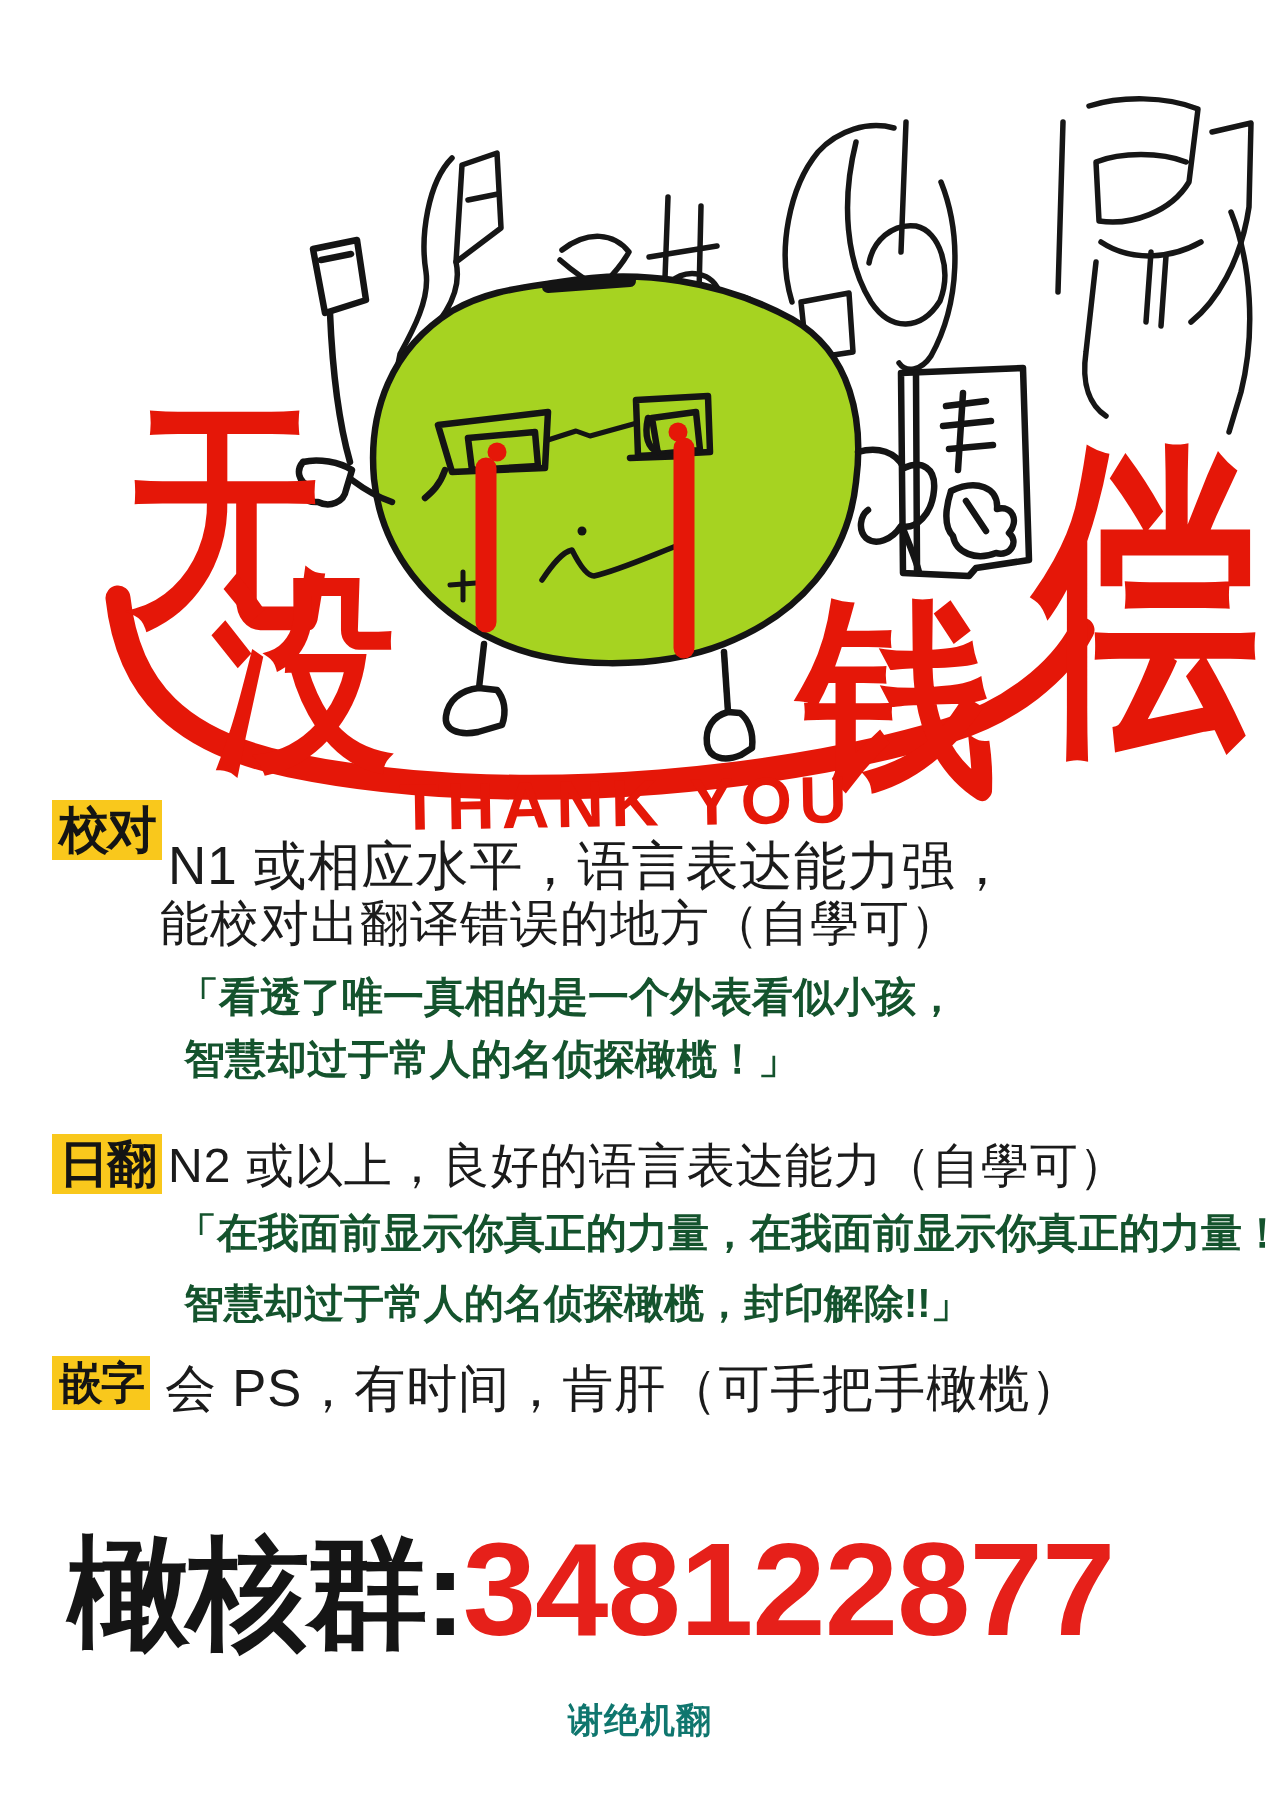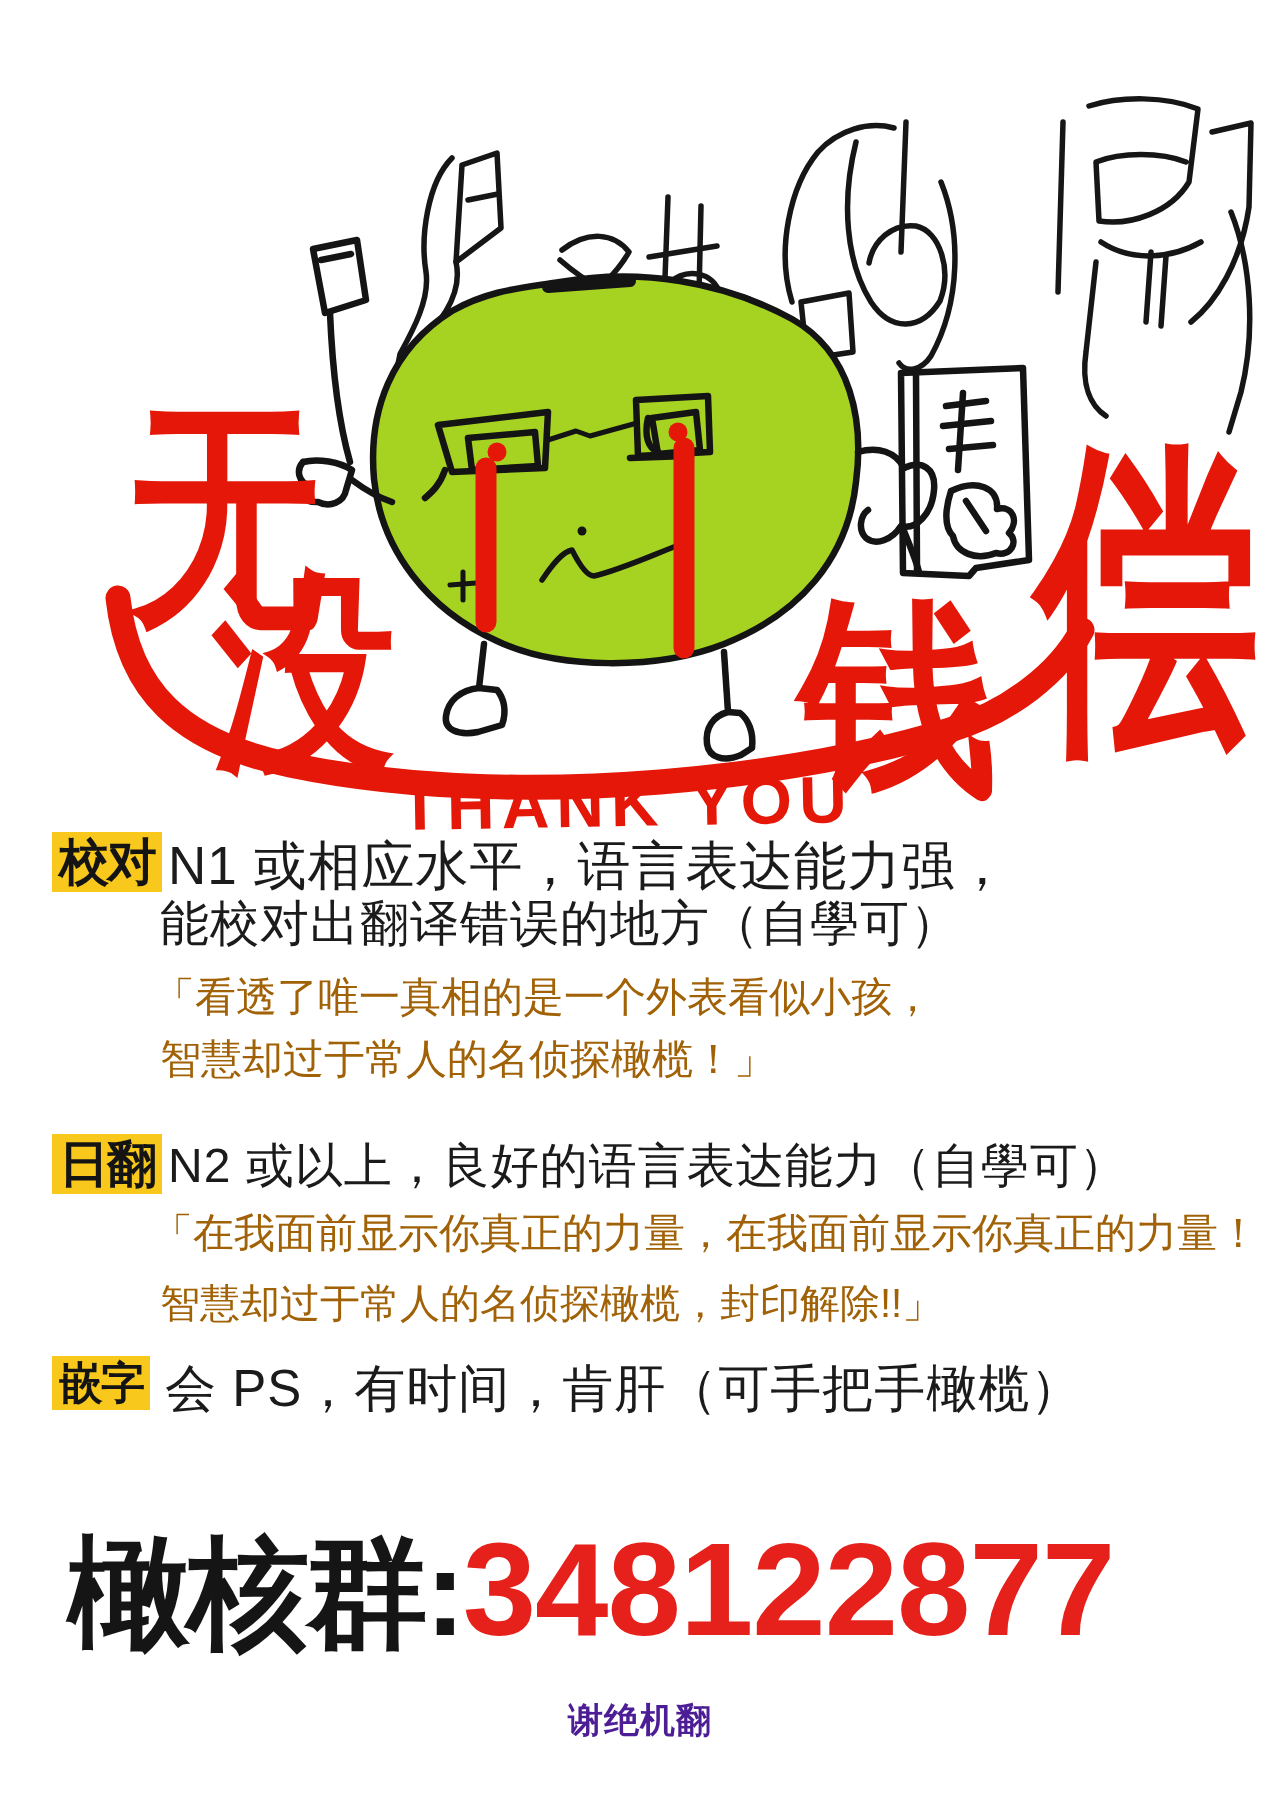--- a/index.html
+++ b/index.html
@@ -9,25 +9,25 @@
     font-family:"Liberation Sans","DejaVu Sans",sans-serif;
     color:#181818;
   }
   #doodle{position:absolute;left:0;top:0;}
   .abs{position:absolute;white-space:nowrap;}
   .sec-label{
     position:absolute;left:52px;background:#f9c81c;color:#141414;
     font-weight:900;line-height:1.04;padding:4px 7px;letter-spacing:-2px;
   }
   .mainline{font-weight:400;color:#1b1b1b;letter-spacing:1px;line-height:1.05;}
-  .quoteline{font-weight:400;color:#a16207;letter-spacing:0px;line-height:1.05;}
+  .quoteline{font-weight:700;color:#14532d;letter-spacing:0px;line-height:1.05;margin-left:24px;}
   .qq-line{left:68px;top:1524px;font-weight:700;letter-spacing:-3px;line-height:1;}
   .qq-prefix{font-size:122px;color:#151515;}
   .qq-number{font-size:132px;color:#e6201a;letter-spacing:-1px;}
-  .footer{left:0;right:0;text-align:center;font-weight:900;color:#4c1d95;}
+  .footer{left:0;right:0;text-align:center;font-weight:900;color:#0f766e;}
   svg text{font-family:"Liberation Sans","DejaVu Sans",sans-serif;}
 </style>
 </head>
 <body>
 
 <div id="page">
 
   <svg id="doodle" width="1280" height="860" viewBox="0 0 1280 860">
 
     <g stroke="#161616" stroke-width="5.5" fill="none" stroke-linecap="round" stroke-linejoin="round">
@@ -125,21 +125,21 @@
       <g fill="#e51708" font-weight="900">
         <text transform="translate(128,600) scale(0.82,1)" font-size="240">无</text>
         <text transform="translate(213,748) scale(0.86,1)" font-size="212">没</text>
         <text transform="translate(800,772) scale(0.92,1)" font-size="215">钱</text>
         <text transform="translate(1036,712) scale(0.68,1)" font-size="330">偿</text>
         <text x="400" y="830" font-size="66" letter-spacing="7" transform="rotate(-1 400 830)">THANK YOU</text>
       </g>
     </g>
   </svg>
 
-  <div class="sec-label" style="top:832px;font-size:50px;">校对</div>
+  <div class="sec-label" style="top:800px;font-size:50px;">校对</div>
   <div class="abs mainline" style="left:168px;top:838px;font-size:53px;">N1 或相应水平，语言表达能力强，</div>
   <div class="abs mainline" style="left:160px;top:898px;font-size:49px;">能校对出翻译错误的地方（自學可）</div>
   <div class="abs quoteline" style="left:154px;top:976px;font-size:41px;">「看透了唯一真相的是一个外表看似小孩，</div>
   <div class="abs quoteline" style="left:160px;top:1038px;font-size:41px;">智慧却过于常人的名侦探橄榄！」</div>
 
   <div class="sec-label" style="top:1134px;font-size:50px;">日翻</div>
   <div class="abs mainline" style="left:168px;top:1141px;font-size:48px;">N2 或以上，良好的语言表达能力（自學可）</div>
   <div class="abs quoteline" style="left:152px;top:1212px;font-size:41px;">「在我面前显示你真正的力量，在我面前显示你真正的力量！</div>
   <div class="abs quoteline" style="left:160px;top:1282px;font-size:40px;">智慧却过于常人的名侦探橄榄，封印解除!!」</div>
 

